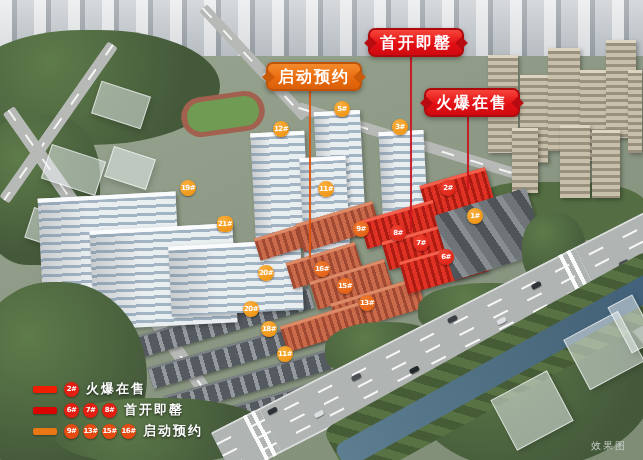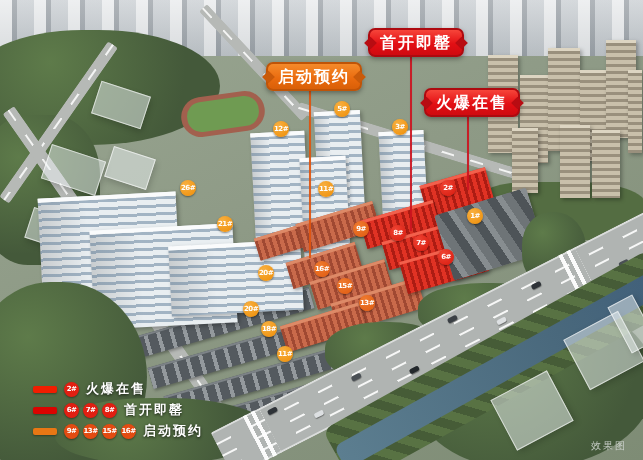--- a/index.html
+++ b/index.html
@@ -212,24 +212,24 @@
   </div>
   <div class="abs banner banner-red" style="left:424px;top:88px;">
     <span>火爆在售</span>
   </div>
 
   <div class="abs" style="left:0;top:0;">
       <div class="marker m-normal" style="left: 281px; top: 129px;">12#</div>
       <div class="marker m-normal" style="left: 342px; top: 109px;">5#</div>
       <div class="marker m-normal" style="left: 400px; top: 127px;">3#</div>
       <div class="marker m-normal" style="left: 326px; top: 155px; margin-top: 34px;">11#</div>
-      <div class="marker m-normal" style="left: 188px; top: 188px;">26#</div>
+      <div class="marker m-normal" style="left: 188px; top: 188px;">19#</div>
       <div class="marker m-hot" style="left: 448px; top: 188px;">2#</div>
       <div class="marker m-normal" style="left: 475px; top: 216px;">1#</div>
-      <div class="marker m-normal" style="left: 225px; top: 224px;">21#</div>
+      <div class="marker m-normal" style="left: 225px; top: 224px; border-radius: 6px;">21#</div>
       <div class="marker m-reserve" style="left: 361px; top: 229px;">9#</div>
       <div class="marker m-hot" style="left: 398px; top: 233px;">8#</div>
       <div class="marker m-hot" style="left: 421px; top: 243px;">7#</div>
       <div class="marker m-hot" style="left: 446px; top: 257px;">6#</div>
       <div class="marker m-reserve" style="left: 322px; top: 269px;">16#</div>
       <div class="marker m-normal" style="left: 266px; top: 273px;">20#</div>
       <div class="marker m-reserve" style="left: 345px; top: 286px;">15#</div>
       <div class="marker m-reserve" style="left: 367px; top: 303px;">13#</div>
       <div class="marker m-normal" style="left: 251px; top: 309px;">20#</div>
       <div class="marker m-normal" style="left: 269px; top: 329px; text-align: center;">18#</div>

